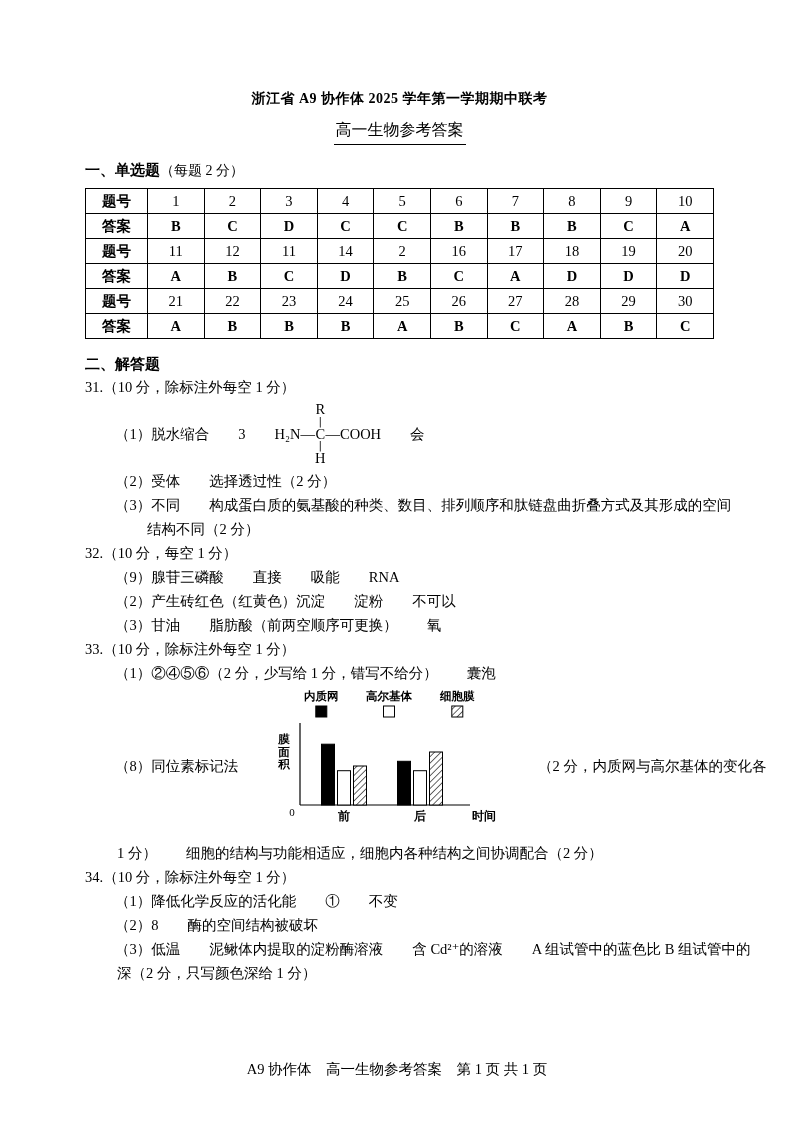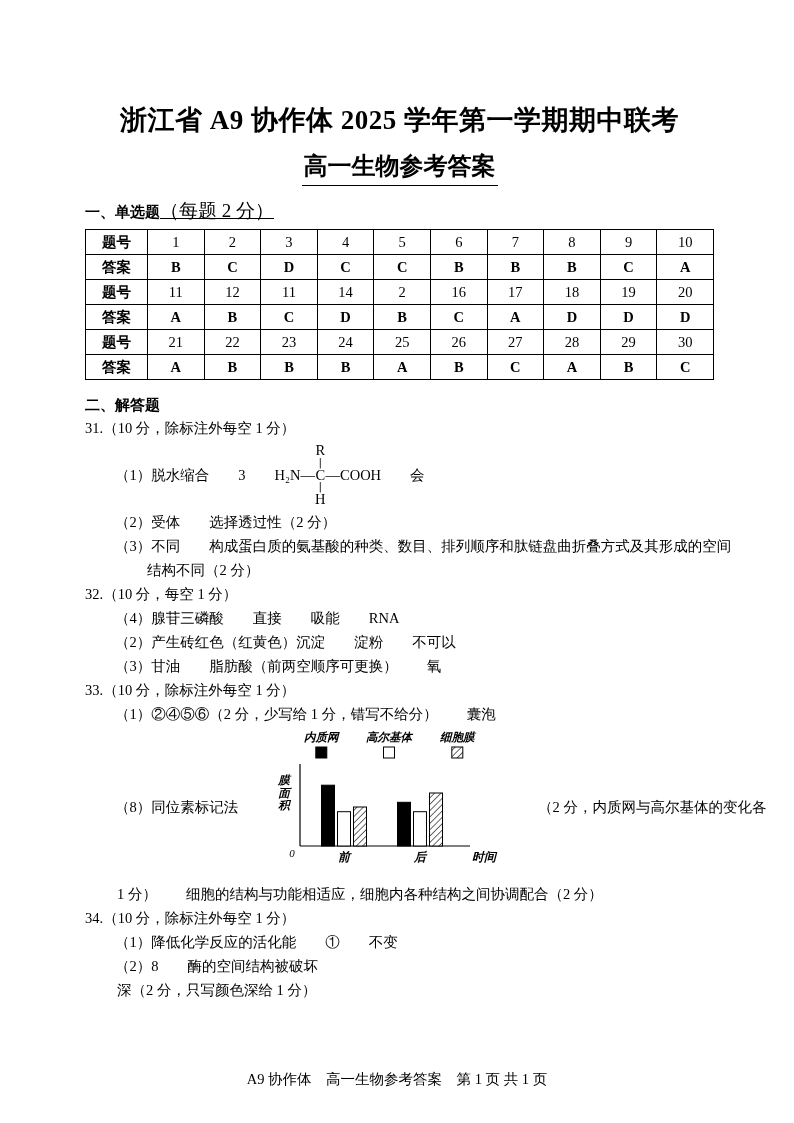--- a/index.html
+++ b/index.html
@@ -6,27 +6,27 @@
   body {
     width: 794px; height: 1123px;
     background: #ffffff;
     position: relative;
     font-family: "Liberation Serif", "DejaVu Serif", serif;
     color: #000;
     overflow: hidden;
   }
   .page { padding: 90px 80px 0 85px; font-size: 14.5px; }
 
-  .title { font-size: 27px; font-weight: bold; text-align: center; margin: 12px; letter-spacing: 0.5px; }
+  .title { font-size: 14px; font-weight: bold; text-align: center; margin: 0; letter-spacing: 0.5px; }
   .subtitle-wrap { text-align: center; margin: 12px 0 0 0; }
-  .subtitle { font-size: 24px; font-weight: bold; display: inline-block; border-bottom: 1.5px solid #000; padding: 0 2px 3px 2px; }
+  .subtitle { font-size: 16px; font-weight: normal; display: inline-block; border-bottom: 1.5px solid #000; padding: 0 2px 3px 2px; }
 
   .sec-heading { margin-top: 14px; font-size: 15px; line-height: 22px; }
   .sec-bold { font-weight: bold; }
-  .sec-note { font-size: 19px; text-decoration: underline; }
+  .sec-note { font-size: 14px; }
 
   .answer-table { width: 100%; border-collapse: collapse; margin-top: 6px; table-layout: fixed; }
   .answer-table td { border: 1px solid #000; text-align: center; height: 24px; padding: 0; font-size: 14.5px; }
   .answer-table td.row-label { font-weight: bold; }
   .answer-table td.bold-cell { font-weight: bold; }
   .label-col { width: 62px; }
 
   .line { line-height: 24px; min-height: 24px; }
   .sub   { padding-left: 30px; }
   .cont  { padding-left: 62px; }
@@ -35,24 +35,24 @@
 
   .formula-line { display: flex; align-items: center; padding-left: 30px; margin: 2px 0; }
   .formula { display: inline-grid; grid-template-columns: auto auto auto; text-align: center; line-height: 1.15; font-size: 14.5px; }
   .f-c { text-align: center; }
   .f-r { text-align: right; }
   .f-l { text-align: left; }
   .f-bond { font-size: 10px; line-height: 8px; font-family: "DejaVu Sans Mono", monospace; }
 
   .chart-row { display: flex; align-items: flex-start; margin-top: 2px; }
   .chart-left  { width: 155px; padding: 70px 0 0 30px; white-space: nowrap; flex: 0 0 auto; }
-  .chart-box   { flex: 0 0 auto; font-style: italic; }
+  .chart-box   { flex: 0 0 auto; }
   .chart-right { padding: 70px 0 0 32px; white-space: nowrap; flex: 0 0 auto; }
 
-  .footer { position: absolute; bottom: 34px; left: 0; width: 100%; text-align: center; font-size: 14.5px; }
+  .footer { position: absolute; bottom: 44px; left: 0; width: 100%; text-align: center; font-size: 14.5px; }
   svg text { font-family: "Liberation Serif", "DejaVu Serif", serif; }
 </style>
 </head>
 <body>
 
 <div class="page">
 
   <h1 class="title">浙江省 A9 协作体 2025 学年第一学期期中联考</h1>
   <div class="subtitle-wrap">
     <span class="subtitle">高一生物参考答案</span>
@@ -176,21 +176,21 @@
       </span>
       <span>　　会</span>
     </div>
     <div class="line sub">（2）受体　　选择透过性（2 分）</div>
     <div class="line sub nowrap">（3）不同　　构成蛋白质的氨基酸的种类、数目、排列顺序和肽链盘曲折叠方式及其形成的空间</div>
     <div class="line cont">结构不同（2 分）</div>
   </div>
 
   <div>
     <div class="line">32.（10 分，每空 1 分）</div>
-    <div class="line sub">（4）腺苷三磷酸　　直接　　吸能　　RNA</div>
+    <div class="line sub">（9）腺苷三磷酸　　直接　　吸能　　RNA</div>
     <div class="line sub">（2）产生砖红色（红黄色）沉淀　　淀粉　　不可以</div>
     <div class="line sub">（3）甘油　　脂肪酸（前两空顺序可更换）　　氧</div>
   </div>
 
   <div>
     <div class="line">33.（10 分，除标注外每空 1 分）</div>
     <div class="line sub">（1）②④⑤⑥（2 分，少写给 1 分，错写不给分）　　囊泡</div>
     <div class="chart-row">
       <div class="chart-left">（8）同位素标记法</div>
       <div class="chart-box">
@@ -224,18 +224,19 @@
       </div>
       <div class="chart-right">（2 分，内质网与高尔基体的变化各</div>
     </div>
     <div class="line cont32 nowrap">1 分）　　细胞的结构与功能相适应，细胞内各种结构之间协调配合（2 分）</div>
   </div>
 
   <div>
     <div class="line">34.（10 分，除标注外每空 1 分）</div>
     <div class="line sub">（1）降低化学反应的活化能　　①　　不变</div>
     <div class="line sub">（2）8　　酶的空间结构被破坏</div>
+    <div class="line sub nowrap">（3）低温　　泥鳅体内提取的淀粉酶溶液　　含 Cd²⁺的溶液　　A 组试管中的蓝色比 B 组试管中的</div>
     <div class="line cont32">深（2 分，只写颜色深给 1 分）</div>
   </div>
 
 </div>
 
 <div class="footer">A9 协作体　高一生物参考答案　第 1 页 共 1 页</div>
 
 </body></html>

